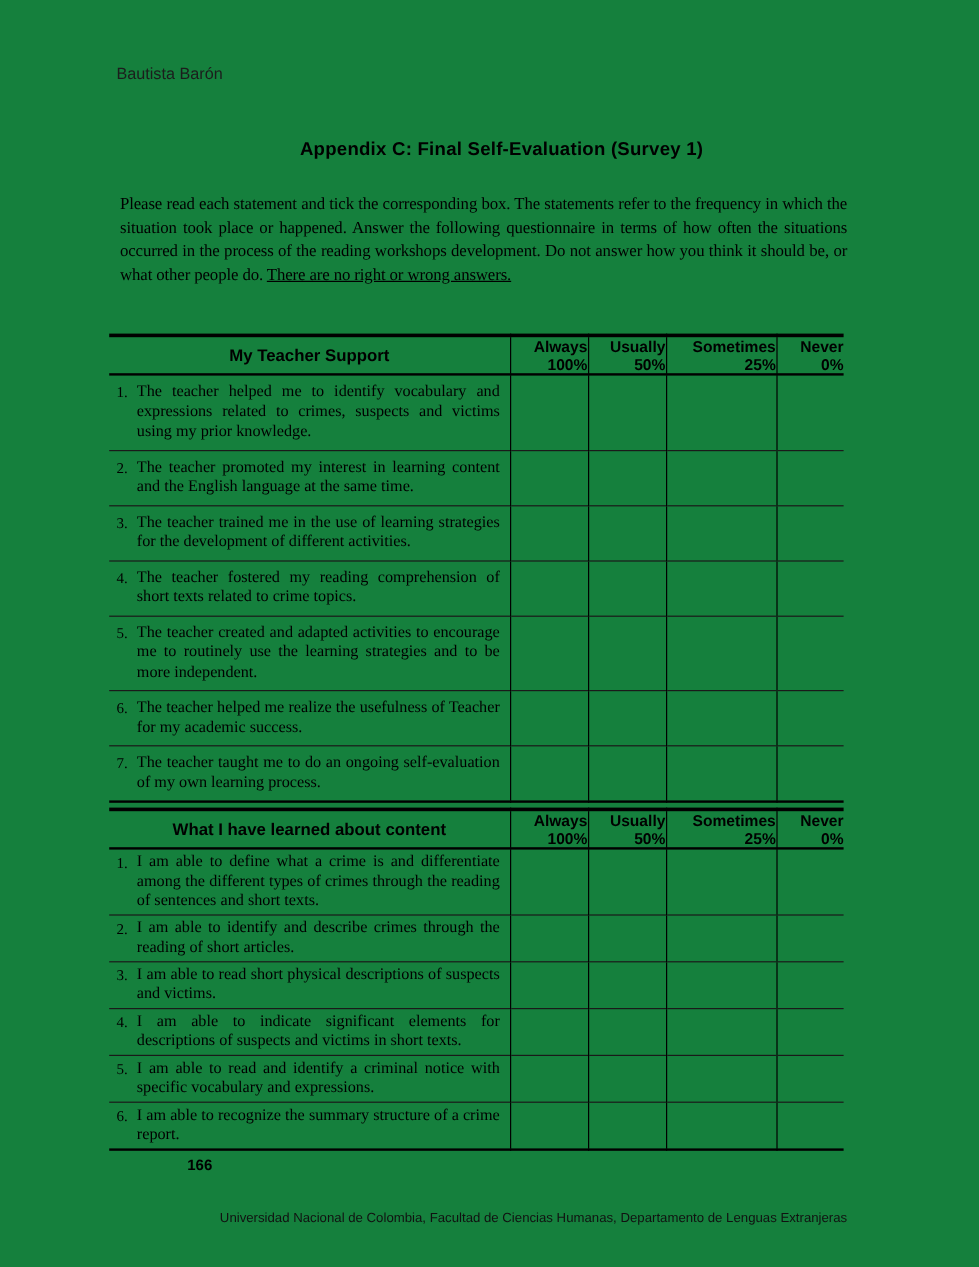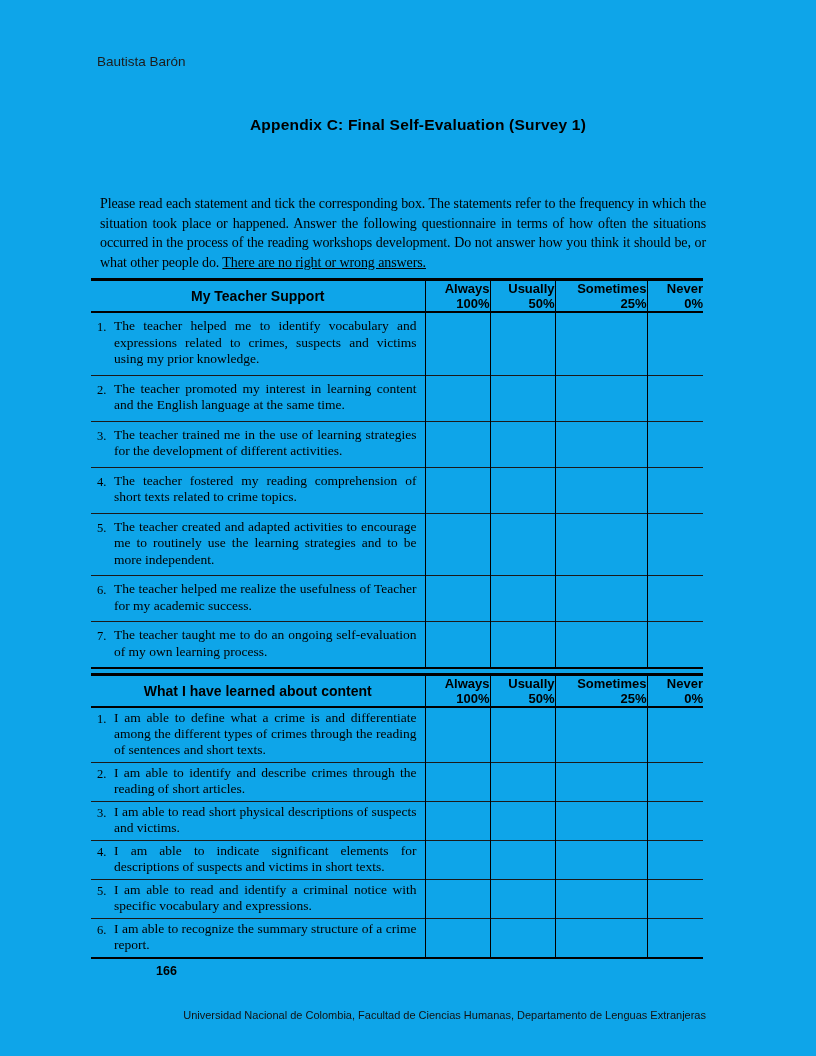--- a/index.html
+++ b/index.html
@@ -1,24 +1,24 @@
 <!DOCTYPE html>
 <html><head>
 <meta charset="utf-8">
 <style>
   html,body { margin:0; padding:0; background:#ffffff; }
-  .page { position:relative; width:816px; height:1056px; background:#0ea5e9; color:#000; overflow:hidden; }
+  .page { position:relative; width:816px; height:1056px; background:#15803d; color:#000; overflow:hidden; }
 
   .running-head { position:absolute; left:97px; top:54px;
     font-family:"Liberation Sans",sans-serif; font-size:13.5px; color:#1c1c1c; }
 
   .page-title { position:absolute; left:10px; top:116px; width:100%; text-align:center;
     font-family:"Liberation Sans",sans-serif; font-weight:bold; font-size:15.5px; letter-spacing:.2px; }
 
-  .intro { position:absolute; left:100px; top:194px; width:606px;
+  .intro { position:absolute; left:100px; top:161px; width:606px;
     font-family:"Liberation Serif",serif; font-size:14px; line-height:19.5px;
     text-align:justify; letter-spacing:-0.1px; margin:0; }
   .intro .ul { text-decoration:underline; }
 
   table.qtable { position:absolute; left:91px; width:612px;
     border-collapse:collapse; table-layout:fixed;
     border-top:3px solid #000; border-bottom:2.5px solid #000; }
   #table1 { top:278px; }
   #table2 { top:673px; }
 

